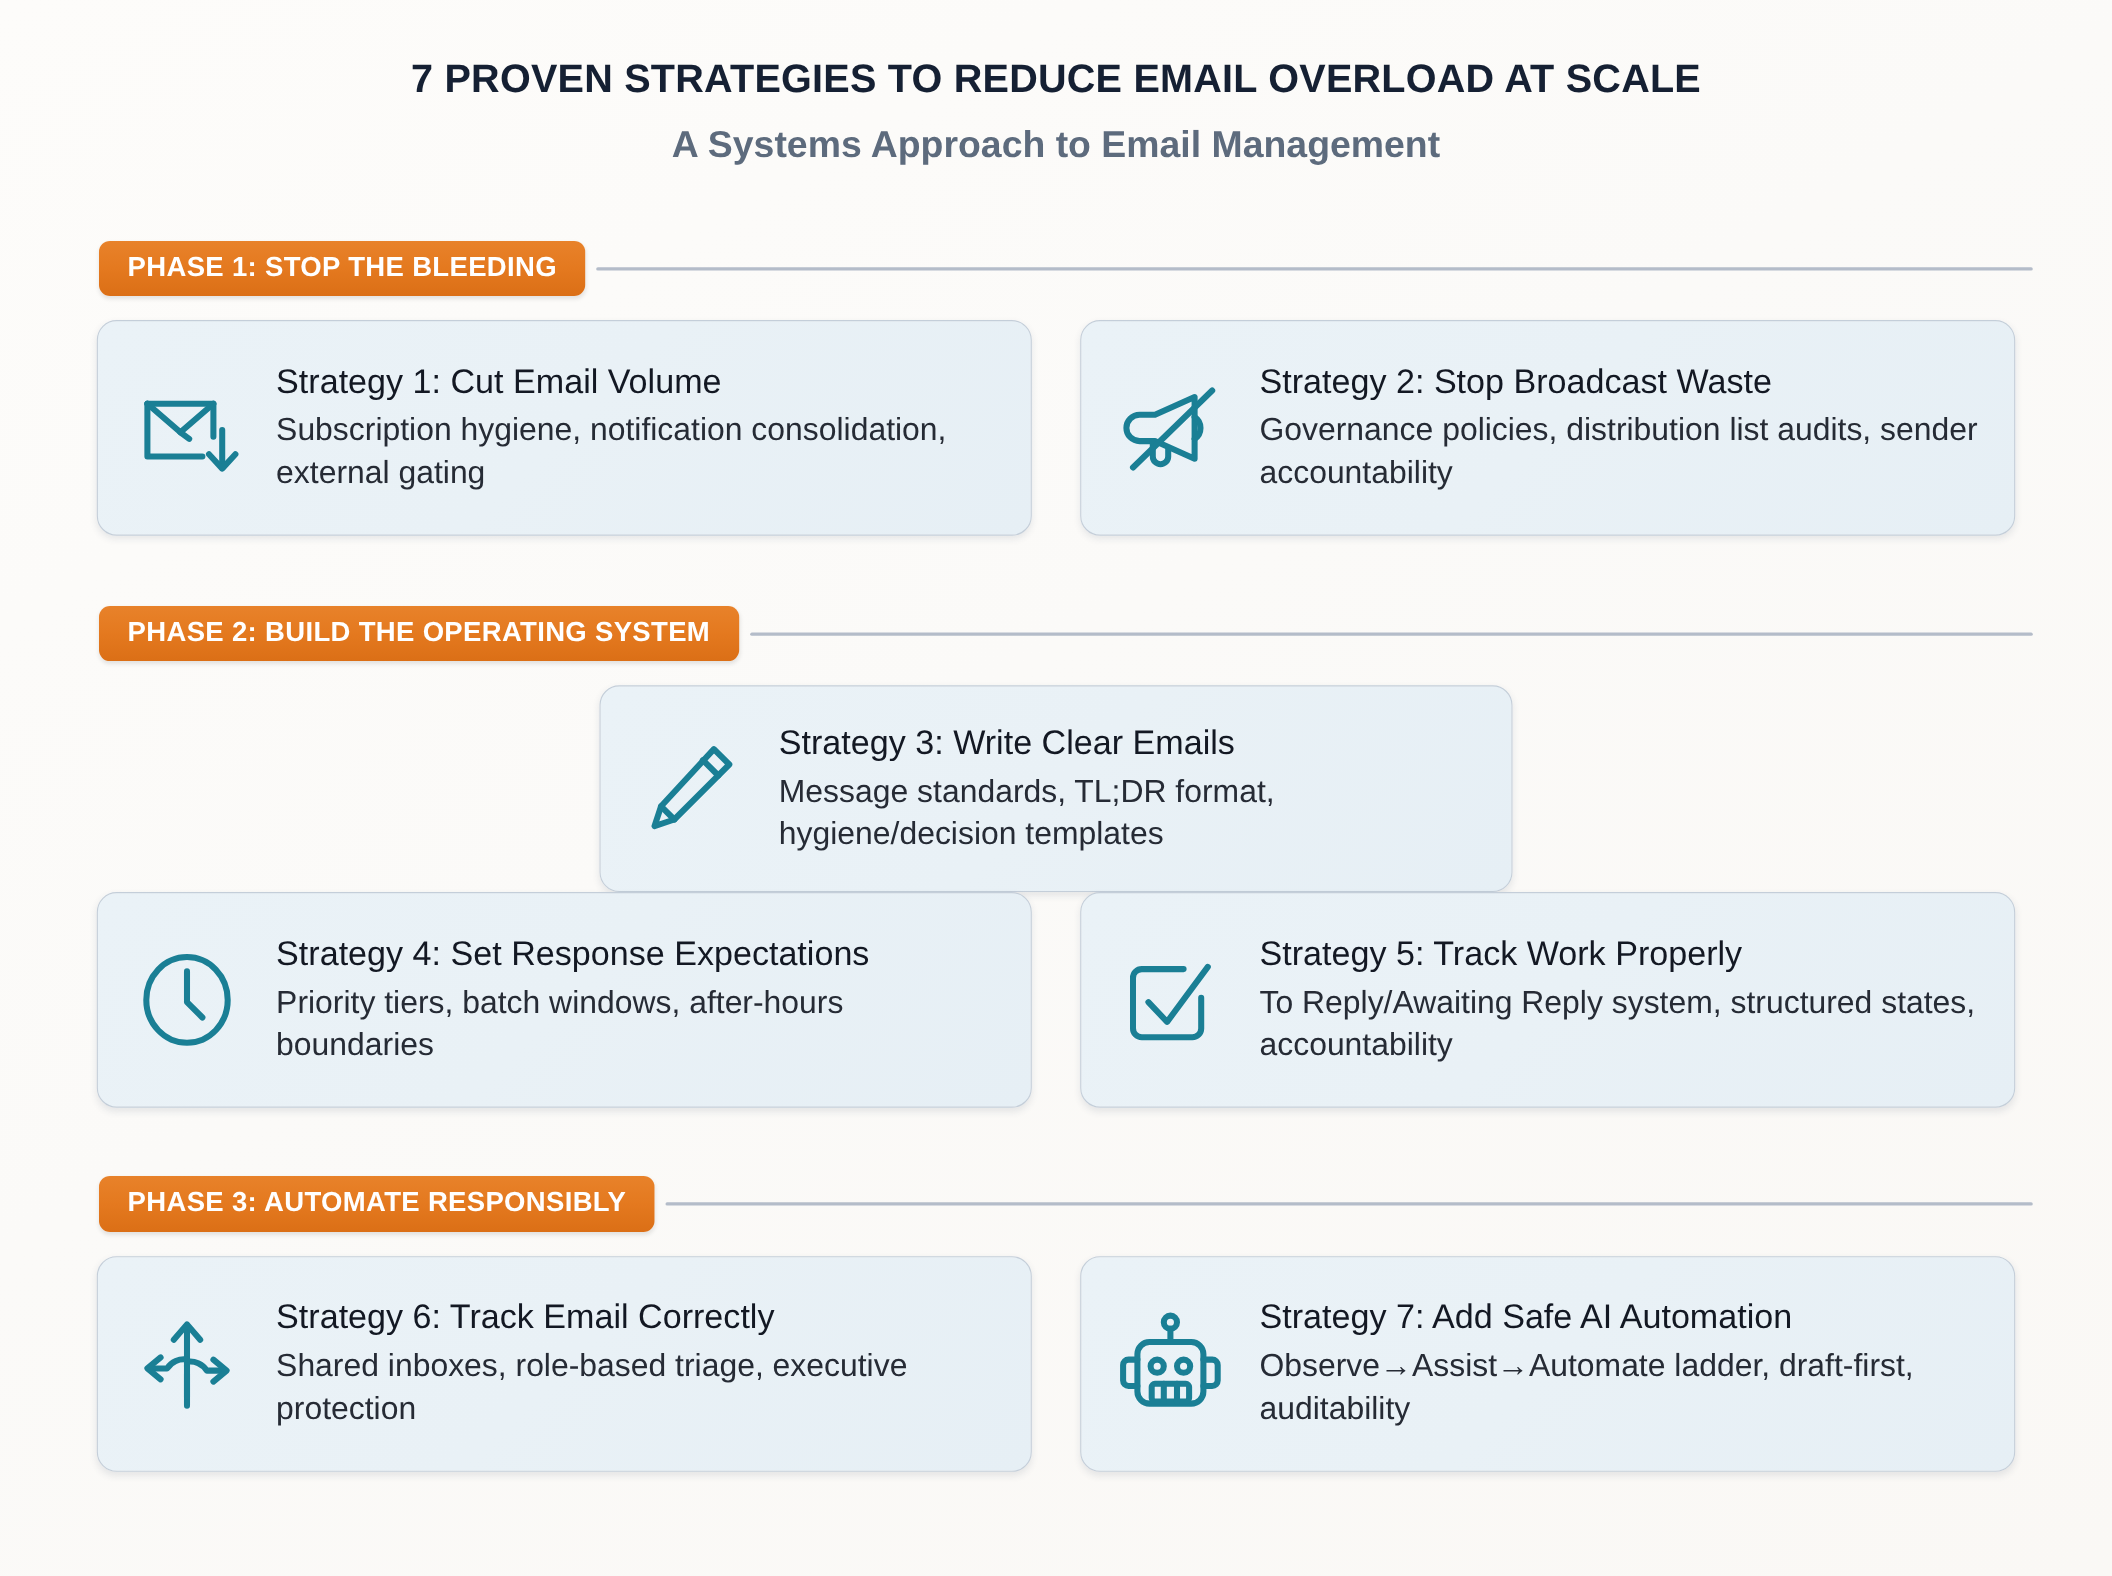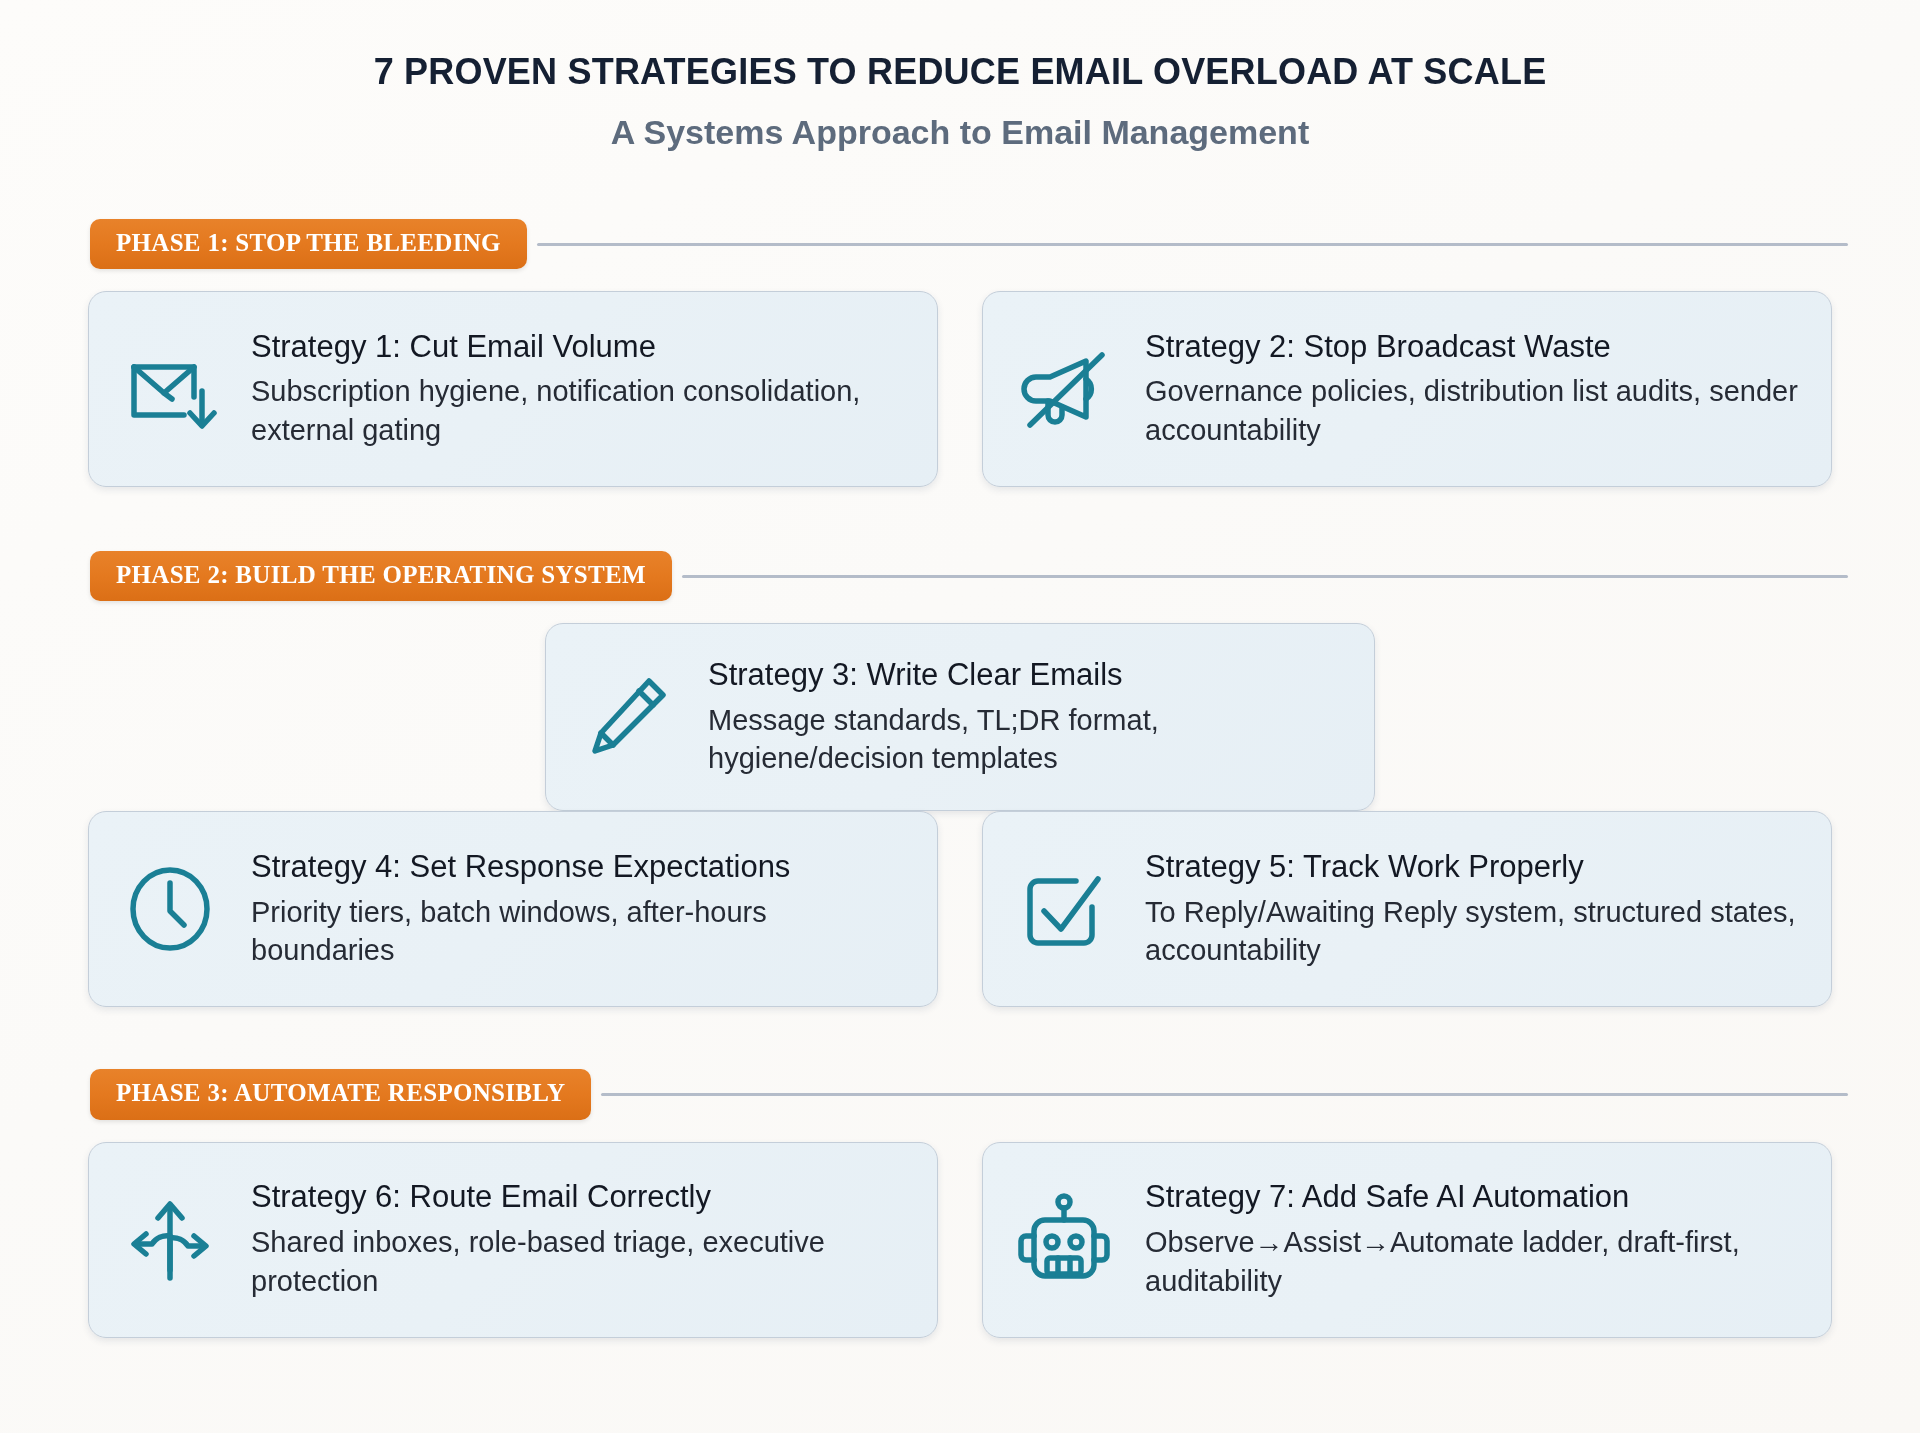--- a/index.html
+++ b/index.html
@@ -44,21 +44,20 @@
     margin-top: 22px;
     line-height: 1.1;
   }
 
   
   .phase-row {
     display: flex;
     align-items: center;
     padding-left: 90px;
     padding-right: 72px;
-    font-family: Liberation Serif, serif;
   }
 
   .phase-badge {
     background: linear-gradient(180deg, #e8822a 0%, #e4791f 50%, #db6f16 100%);
     color: #ffffff;
     font-size: 25px;
     font-weight: bold;
     letter-spacing: 0.3px;
     padding: 11px 26px 13px 26px;
     border-radius: 10px;
@@ -270,21 +269,21 @@
         <svg viewBox="0 0 100 100" fill="none" stroke="#1a7f95" stroke-width="5.5" stroke-linecap="round" stroke-linejoin="round">
           <path d="M50 88 V48 A18 18 0 0 1 68 56 H84"></path>
           <path d="M74 46 L86 56 L74 66"></path>
           <path d="M50 80 V16"></path>
           <path d="M38 28 L50 14 L62 28"></path>
           <path d="M50 46 A18 18 0 0 0 32 54 H16"></path>
           <path d="M26 44 L14 54 L26 64"></path>
         </svg>
       </div>
       <div class="card-body">
-        <div class="card-title">Strategy 6: Route Email Correctly</div>
+        <div class="card-title">Strategy 6: Track Email Correctly</div>
         <div class="card-desc">Shared inboxes, role-based triage, executive protection</div>
       </div>
     </div>
 
     <div class="card">
       <div class="card-icon">
         <svg viewBox="0 0 100 100" fill="none" stroke="#1a7f95" stroke-width="5.5" stroke-linecap="round" stroke-linejoin="round">
           <circle cx="50" cy="12" r="6"></circle>
           <path d="M50 18 V30"></path>
           <rect x="20" y="30" width="60" height="56" rx="11"></rect>

